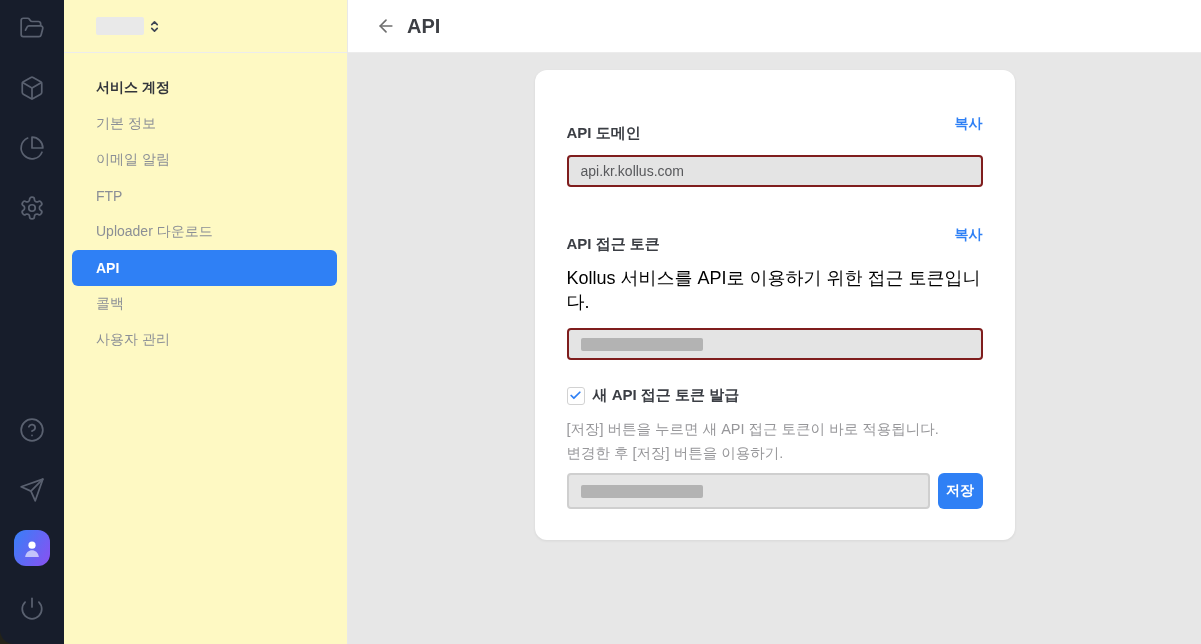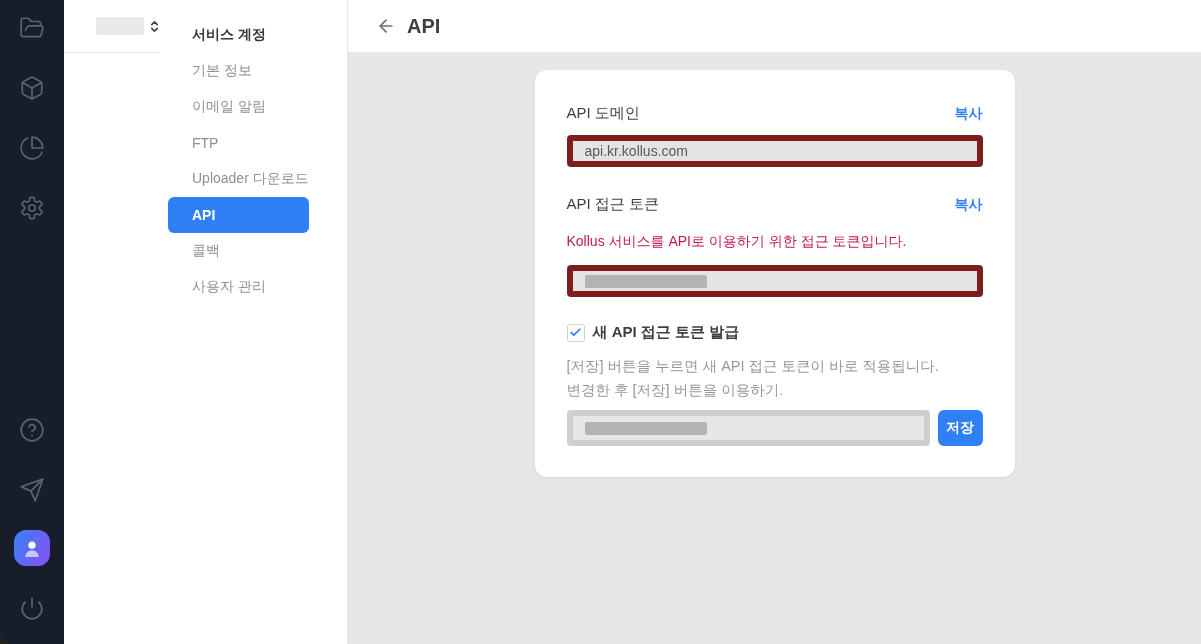--- a/index.html
+++ b/index.html
@@ -27,22 +27,22 @@
     fill:none; stroke-linecap:round; stroke-linejoin:round; }
   .rail-spacer { flex:1; }
   .avatar {
     width:36px; height:36px; border-radius:12px; margin-bottom:22px;
     background:linear-gradient(120deg,#3f7bf7 10%,#8255f2 90%);
     display:flex; align-items:center; justify-content:center; cursor:pointer;
   }
   .avatar svg { width:24px; height:24px; }
 
   
-  .sidebar { width:284px; background:#ffffff; border-right:1px solid #e8e8e8;
-    display:flex; flex-direction:row; flex-shrink:0; }
+  .sidebar { width:284px; background:#fef9c3; border-right:1px solid #e8e8e8;
+    display:flex; flex-direction:column; flex-shrink:0; }
   .sidebar-top {
     height:53px; border-bottom:1px solid #ececec;
     display:flex; align-items:center; padding-left:32px; flex-shrink:0; cursor:pointer;
   }
   .select-redacted { width:48px; height:18px; background:#e9e9e9; border-radius:2px; }
   .select-chevrons { margin-left:5px; display:flex; align-items:center; }
   .select-chevrons svg { width:11px; height:15px; stroke:#3e4554; stroke-width:1.8;
     fill:none; stroke-linecap:round; stroke-linejoin:round; }
 
   .menu { padding:17px 10px 0 8px; }
@@ -68,31 +68,31 @@
     fill:none; stroke-linecap:round; stroke-linejoin:round; }
   .main-title { margin-left:9px; font-size:20px; font-weight:bold; color:#3d3f44; }
   .content { flex:1; background:#e7e7e7; overflow:hidden; }
 
   
   .card {
     width:480px; margin:17px auto 0; background:#ffffff; border-radius:12px;
     padding:34px 32px 31px; box-shadow:0 1px 3px rgba(0,0,0,0.07);
   }
   .label-row { display:flex; align-items:center; justify-content:space-between; }
-  .field-label { font-size:15px; font-weight:normal; color:#3b3e44; }
+  .field-label { font-size:15px; font-weight:bold; color:#3b3e44;margin-top:20px; }
   .copy-link { font-size:14px; font-weight:bold; color:#2f80f5; cursor:pointer; text-decoration:none; }
   .text-input {
-    width:100%; height:32px; background:#e4e4e4; border:6px solid #7f1d1d;
+    width:100%; height:32px; background:#e4e4e4; border:2px solid #7f1d1d;
     border-radius:4px; padding:0 12px; font-size:14px; color:#58595c;
     font-family:"Liberation Sans","DejaVu Sans",sans-serif; display:flex; align-items:center;
   }
   .redact-bar { width:122px; height:13px; background:#b3b3b3; border-radius:2px; }
   .row1 .text-input { margin-top:12px; }
   .section-2 { margin-top:28px; }
-  .field-desc { margin-top:19px; font-size:14px; color:#be185d; }
+  .field-desc { margin-top:12px; font-size:18px; color:#000000; }
   .section-2 .text-input { margin-top:14px; }
 
   .checkbox-row { margin-top:26px; display:flex; align-items:center; cursor:pointer; }
   .checkbox {
     width:18px; height:18px; background:#ffffff; border:1px solid #d2d2d2;
     border-radius:3px; display:flex; align-items:center; justify-content:center; flex-shrink:0;
   }
   .checkbox svg { width:13px; height:13px; stroke:#2f80f5; stroke-width:3.2;
     fill:none; stroke-linecap:round; stroke-linejoin:round; }
   .checkbox-label { margin-left:8px; font-size:15px; font-weight:bold; color:#3b3e44; }

